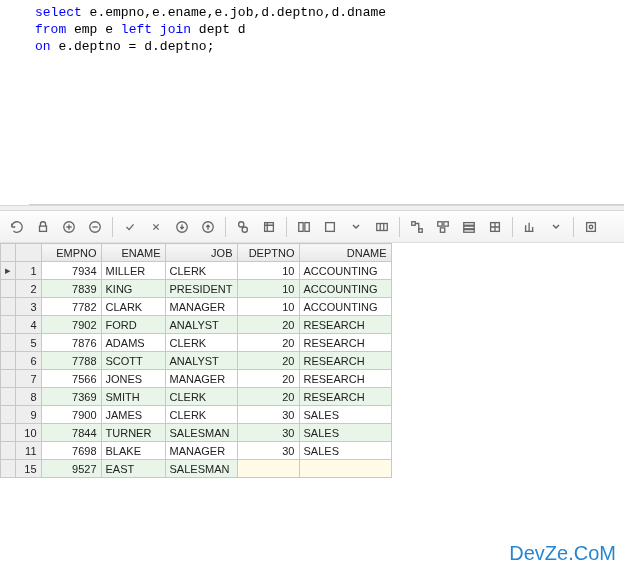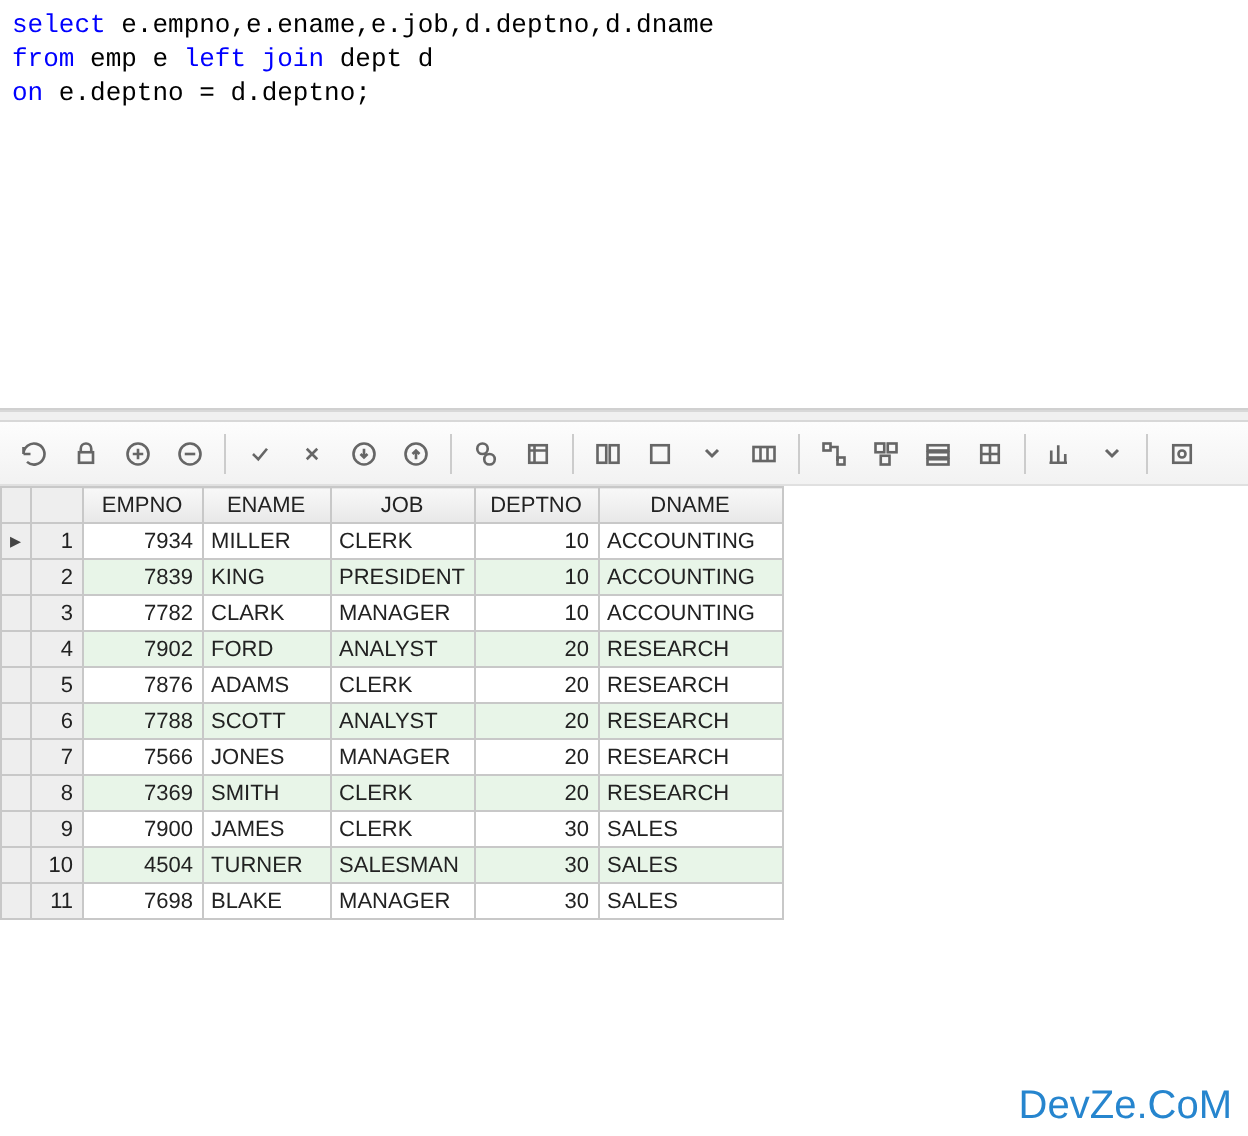--- a/index.html
+++ b/index.html
@@ -1,27 +1,27 @@
 <!DOCTYPE html>
 <html><head>
 <meta charset="utf-8">
 <style>
 * { box-sizing: border-box; margin: 0; padding: 0; }
 body { font-family: "Segoe UI", Arial, sans-serif; font-size: 12px; background: #fff; width: 624px; height: 568px; overflow: hidden; position: relative; }
-.sql-editor { padding: 4px 6px; font-family: Consolas, "Courier New", monospace; font-size: 13px; line-height: 17px; height: 205px; border-bottom: 1px solid #d0d0d0; white-space: pre; color: #000; }
+.sql-editor { padding: 4px 6px; font-family: Consolas, "Courier New", monospace; font-size: 13px; line-height: 17px; height: 205px; border-bottom: 1px solid #d0d0d0; white-space: pre; color: #000; margin-left: 29px; }
 .kw { color: #0000ff; }
 .divider { height: 6px; background: #f0f0f0; border-top: 1px solid #d8d8d8; border-bottom: 1px solid #d8d8d8; }
 .toolbar { height: 32px; display: flex; align-items: center; gap: 4px; padding: 0 6px; border-bottom: 1px solid #e0e0e0; background: linear-gradient(#fdfdfd,#f2f2f2); }
 .tbtn { width: 22px; height: 22px; display: flex; align-items: center; justify-content: center; border: 1px solid transparent; border-radius: 2px; color: #555; background: none; }
 .tbtn svg { stroke: #666; fill: none; stroke-width: 1.5; }
 .sep { width: 1px; height: 20px; background: #ccc; margin: 0 2px; }
 .grid { position: relative; }
 .grid table { border-collapse: collapse; font-size: 11px; color: #222; }
 .grid th, .grid td { border: 1px solid #c8c8c8; height: 18px; padding: 0 4px; white-space: nowrap; overflow: hidden; }
-.grid thead th { background: linear-gradient(#f8f8f8,#e8e8e8); font-weight: normal; text-align: center; }
+.grid thead th { background: linear-gradient(#f8f8f8,#e8e8e8); font-weight: normal; text-align: right; }
 .grid thead th.corner, .grid thead th.rn { background: #eee; }
 .grid td.rn { background: #eee; text-align: right; width: 26px; }
 .grid td.rowind { background: #eee; width: 12px; text-align: center; color: #444; }
 .grid td.num { text-align: right; margin-left: 32px; }
 .grid tbody tr:nth-child(odd) td.cell { background: #ffffff; }
 .grid tbody tr:nth-child(even) td.cell { background: #e8f5e8; }
 .grid tbody tr:nth-child(odd) td.cell.empty { background: #fff8e0; }
 .grid tbody tr:nth-child(even) td.cell.empty { background: #fffbe8; }
 .col-empno { width: 60px; }
 .col-ename { width: 64px; }
@@ -262,34 +262,43 @@
           <td class="rn">9</td>
           <td class="cell num col-empno">7900</td>
           <td class="cell col-ename">JAMES</td>
           <td class="cell col-job">CLERK</td>
           <td class="cell num col-deptno">30</td>
           <td class="cell col-dname">SALES</td>
         </tr>
         <tr>
           <td class="rowind"></td>
           <td class="rn">10</td>
-          <td class="cell num col-empno">4504</td>
+          <td class="cell num col-empno">7844</td>
           <td class="cell col-ename">TURNER</td>
           <td class="cell col-job">SALESMAN</td>
           <td class="cell num col-deptno">30</td>
           <td class="cell col-dname">SALES</td>
         </tr>
         <tr>
           <td class="rowind"></td>
           <td class="rn">11</td>
           <td class="cell num col-empno">7698</td>
           <td class="cell col-ename">BLAKE</td>
           <td class="cell col-job">MANAGER</td>
           <td class="cell num col-deptno">30</td>
           <td class="cell col-dname">SALES</td>
         </tr>
+        <tr>
+          <td class="rowind"></td>
+          <td class="rn">15</td>
+          <td class="cell num col-empno">9527</td>
+          <td class="cell col-ename">EAST</td>
+          <td class="cell col-job">SALESMAN</td>
+          <td class="cell num col-deptno empty"></td>
+          <td class="cell col-dname empty"></td>
+        </tr>
       </tbody>
   </table>
 </div>
 
 <div class="watermark">
   <div class="line2">DevZe.CoM</div>
 </div>
 
 </body></html>

